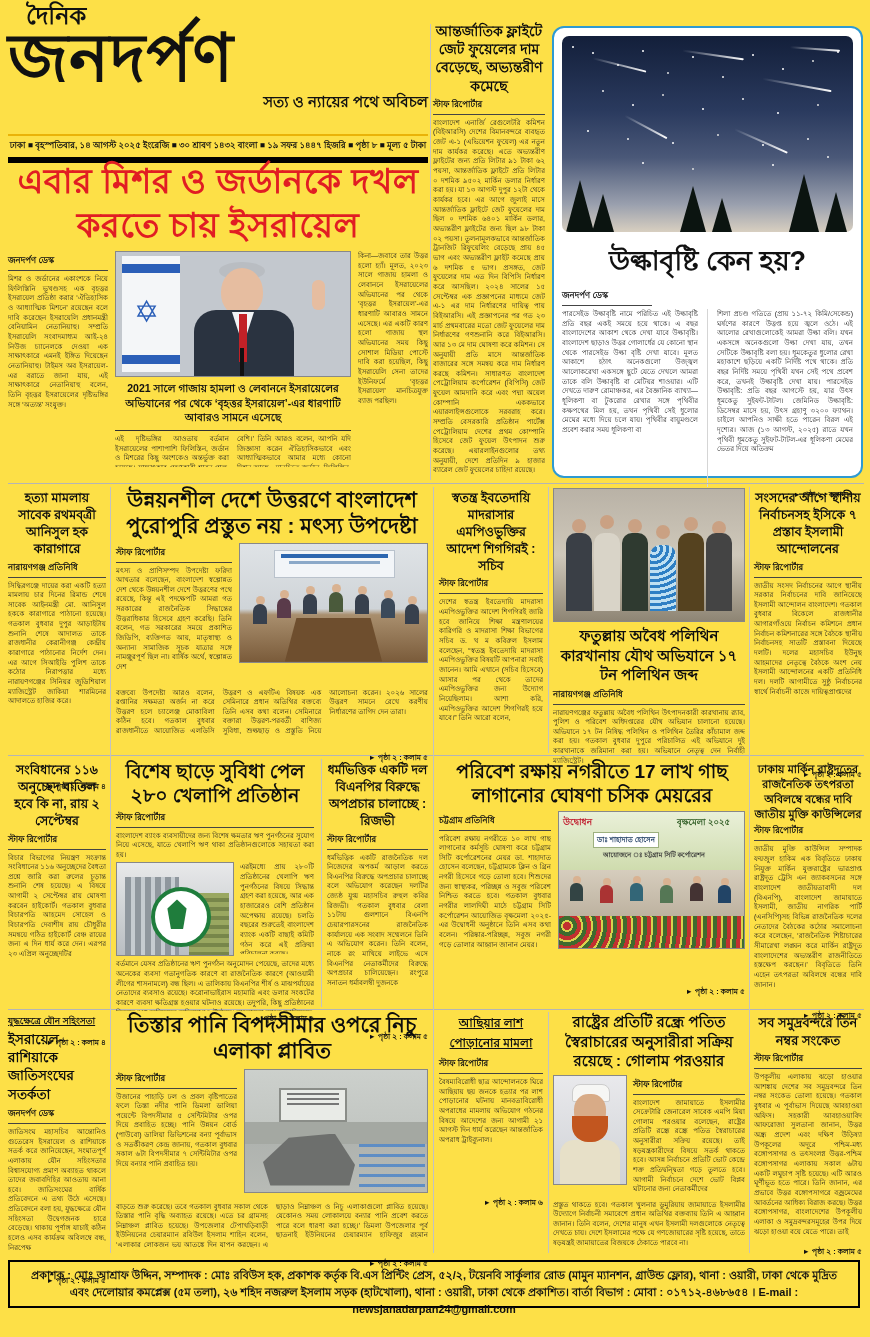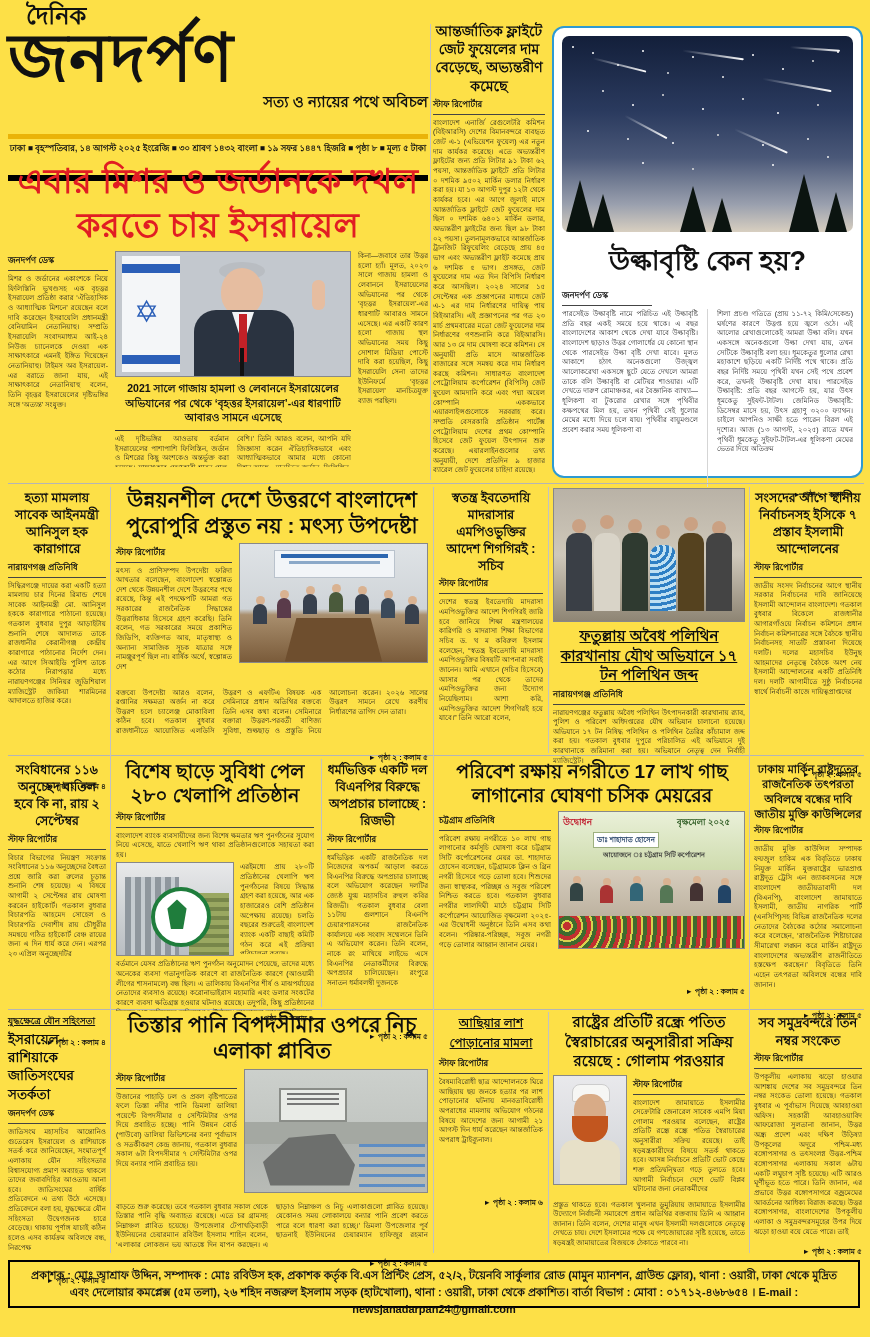--- a/index.html
+++ b/index.html
@@ -18,21 +18,21 @@
   .caption{font-weight:800;font-size:10.5px;text-align:center;line-height:1.4;padding:4px 4px 5px;border-bottom:1.5px solid #333;}
   .vline{position:absolute;width:1px;background:#c2c2c2;}
   .hline{position:absolute;height:1px;background:#b5b5b5;}
   .abs{position:absolute;}
 
   
   .masthead{position:absolute;left:8px;top:4px;width:420px;}
   .pretitle{font-size:24px;font-weight:800;margin-left:18px;line-height:1;}
   .mast-title{font-size:67px;font-weight:800;line-height:0.95;letter-spacing:1px;margin-top:-2px;}
   .tagline{text-align:right;font-size:15px;font-weight:700;margin-top:0px;}
-  .dateline{position:absolute;left:8px;top:134px;width:420px;border-top:5px solid #eab308;border-bottom:6px solid #000;padding:3px 0 19px;font-size:8.5px;font-weight:700;text-align:center;}
+  .dateline{position:absolute;left:8px;top:134px;width:420px;border-top:2px solid #eab308;border-bottom:6px solid #000;padding:3px 0 4px;font-size:8.5px;font-weight:700;text-align:center;}
 
   
   .lead{position:absolute;left:8px;top:160px;width:420px;height:320px;}
   .lead-cols{display:flex;gap:7px;margin-top:4px;height:216px;}
   .lead-left{width:100px;flex:none;}
   .lead-mid{width:236px;flex:none;display:flex;flex-direction:column;}
   .lead-right{width:70px;flex:none;}
 
   
   .photo-frame{position:relative;overflow:hidden;border:1px solid #888;background:#c3c8ce;}
@@ -184,21 +184,21 @@
   <div class="hline" style="left:8px;top:1009px;width:856px;"></div>
   <div class="vline" style="left:430px;top:24px;height:456px;"></div>
   <div class="vline" style="left:110px;top:487px;height:766px;"></div>
   <div class="vline" style="left:433px;top:487px;height:766px;"></div>
   <div class="vline" style="left:548px;top:487px;height:266px;"></div>
   <div class="vline" style="left:749px;top:487px;height:766px;"></div>
   <div class="vline" style="left:321px;top:759px;height:248px;"></div>
   <div class="vline" style="left:548px;top:1012px;height:241px;"></div>
 
   <div class="abs" style="left:8px;top:490px;width:98px;">
-    <div class="h-col">হত্যা মামলায় সাবেক আইনমন্ত্রী আনিসুল হক কারাগারে</div>
+    <div class="h-col">হত্যা মামলায় সাবেক রথমব্ত্রী আনিসুল হক কারাগারে</div>
     <div class="byline">নারায়ণগঞ্জ প্রতিনিধি</div>
     <div class="body-txt" style="height:198px;">সিদ্ধিরগঞ্জে দায়ের করা একটি হত্যা মামলায় চার দিনের রিমান্ড শেষে সাবেক আইনমন্ত্রী মো. আনিসুল হককে কারাগারে পাঠানো হয়েছে। গতকাল বুধবার দুপুর আড়াইটায় শুনানি শেষে আদালত তাকে রাজধানীর কেরানীগঞ্জ কেন্দ্রীয় কারাগারে পাঠানোর নির্দেশ দেন। এর আগে সিআইডি পুলিশ তাকে কঠোর নিরাপত্তার মধ্যে নারায়ণগঞ্জের সিনিয়র জুডিশিয়াল ম্যাজিস্ট্রেট জাকিয়া শারমিনের আদালতে হাজির করে।</div>
     <div class="more">► পৃষ্ঠা ২ : কলাম ৪</div>
   </div>
 
   <div class="abs" style="left:116px;top:487px;width:312px;">
     <div class="h-big">উন্নয়নশীল দেশে উত্তরণে বাংলাদেশ পুরোপুরি প্রস্তুত নয় : মৎস্য উপদেষ্টা</div>
     <div style="display:flex;gap:7px;margin-top:3px;">
       <div style="width:116px;flex:none;">
         <div class="byline">স্টাফ রিপোর্টার</div>
@@ -244,21 +244,21 @@
         <div class="fperson" style="left:40px;background:#d9d4c8;"></div>
       <div class="fhead" style="left:74px;top:30px;"></div>
         <div class="fperson" style="left:68px;background:#2f3a30;"></div>
       <div class="fhead" style="left:102px;top:36px;"></div>
         <div class="fperson" style="left:96px;height:66px;background:repeating-radial-gradient(circle at 4px 4px,#2e7fc4 0 3px,#bfe0f2 3px 6px);"></div>
       <div class="fhead" style="left:130px;top:28px;"></div>
         <div class="fperson" style="left:124px;background:#55421f;"></div>
       <div class="fhead" style="left:158px;top:32px;"></div>
         <div class="fperson" style="left:152px;background:#444;"></div>
     </div>
-    <div class="h-mid" style="margin-top:4px;text-decoration:underline;">ফতুল্লায় অবৈধ পলিথিন কারখানায় যৌথ অভিযানে ১৭ টন পলিথিন জব্দ</div>
+    <div class="h-mid" style="margin-top:4px;">ফতুল্লায় অবৈধ পলিথিন কারখানায় যৌথ অভিযানে ১৭ টন পলিথিন জব্দ</div>
     <div class="byline">নারায়ণগঞ্জ প্রতিনিধি</div>
     <div class="body-txt" style="height:64px;">নারায়ণগঞ্জের ফতুল্লায় অবৈধ পলিথিন উৎপাদনকারী কারখানায় র‍্যাব, পুলিশ ও পরিবেশ অধিদপ্তরের যৌথ অভিযান চালানো হয়েছে। অভিযানে ১৭ টন নিষিদ্ধ পলিথিন ও পলিথিন তৈরির কাঁচামাল জব্দ করা হয়। গতকাল বুধবার দুপুরে পরিচালিত এই অভিযানে দুই কারখানাকে জরিমানা করা হয়। অভিযানে নেতৃত্ব দেন নির্বাহী ম্যাজিস্ট্রেট।</div>
   </div>
 
   <div class="abs" style="left:754px;top:490px;width:108px;">
     <div class="h-col">সংসদের আগে স্থানীয় নির্বাচনসহ ইসিকে ৭ প্রস্তাব ইসলামী আন্দোলনের</div>
     <div class="byline">স্টাফ রিপোর্টার</div>
     <div class="body-txt" style="height:186px;">জাতীয় সংসদ নির্বাচনের আগে স্থানীয় সরকার নির্বাচনের দাবি জানিয়েছে ইসলামী আন্দোলন বাংলাদেশ। গতকাল বুধবার বিকেলে রাজধানীর আগারগাঁওয়ে নির্বাচন কমিশনে প্রধান নির্বাচন কমিশনারের সঙ্গে বৈঠকে স্থানীয় নির্বাচনসহ সাতটি প্রস্তাবনা দিয়েছে দলটি। দলের মহাসচিব ইউনুছ আহমাদের নেতৃত্বে বৈঠকে অংশ নেয় ইসলামী আন্দোলনের একটি প্রতিনিধি দল। দলটি আগামীতে সুষ্ঠু নির্বাচনের স্বার্থে নির্বাচনী কাজে দায়িত্বপ্রাপ্তদের</div>
     <div class="more">► পৃষ্ঠা ২ : কলাম ৫</div>
   </div>

